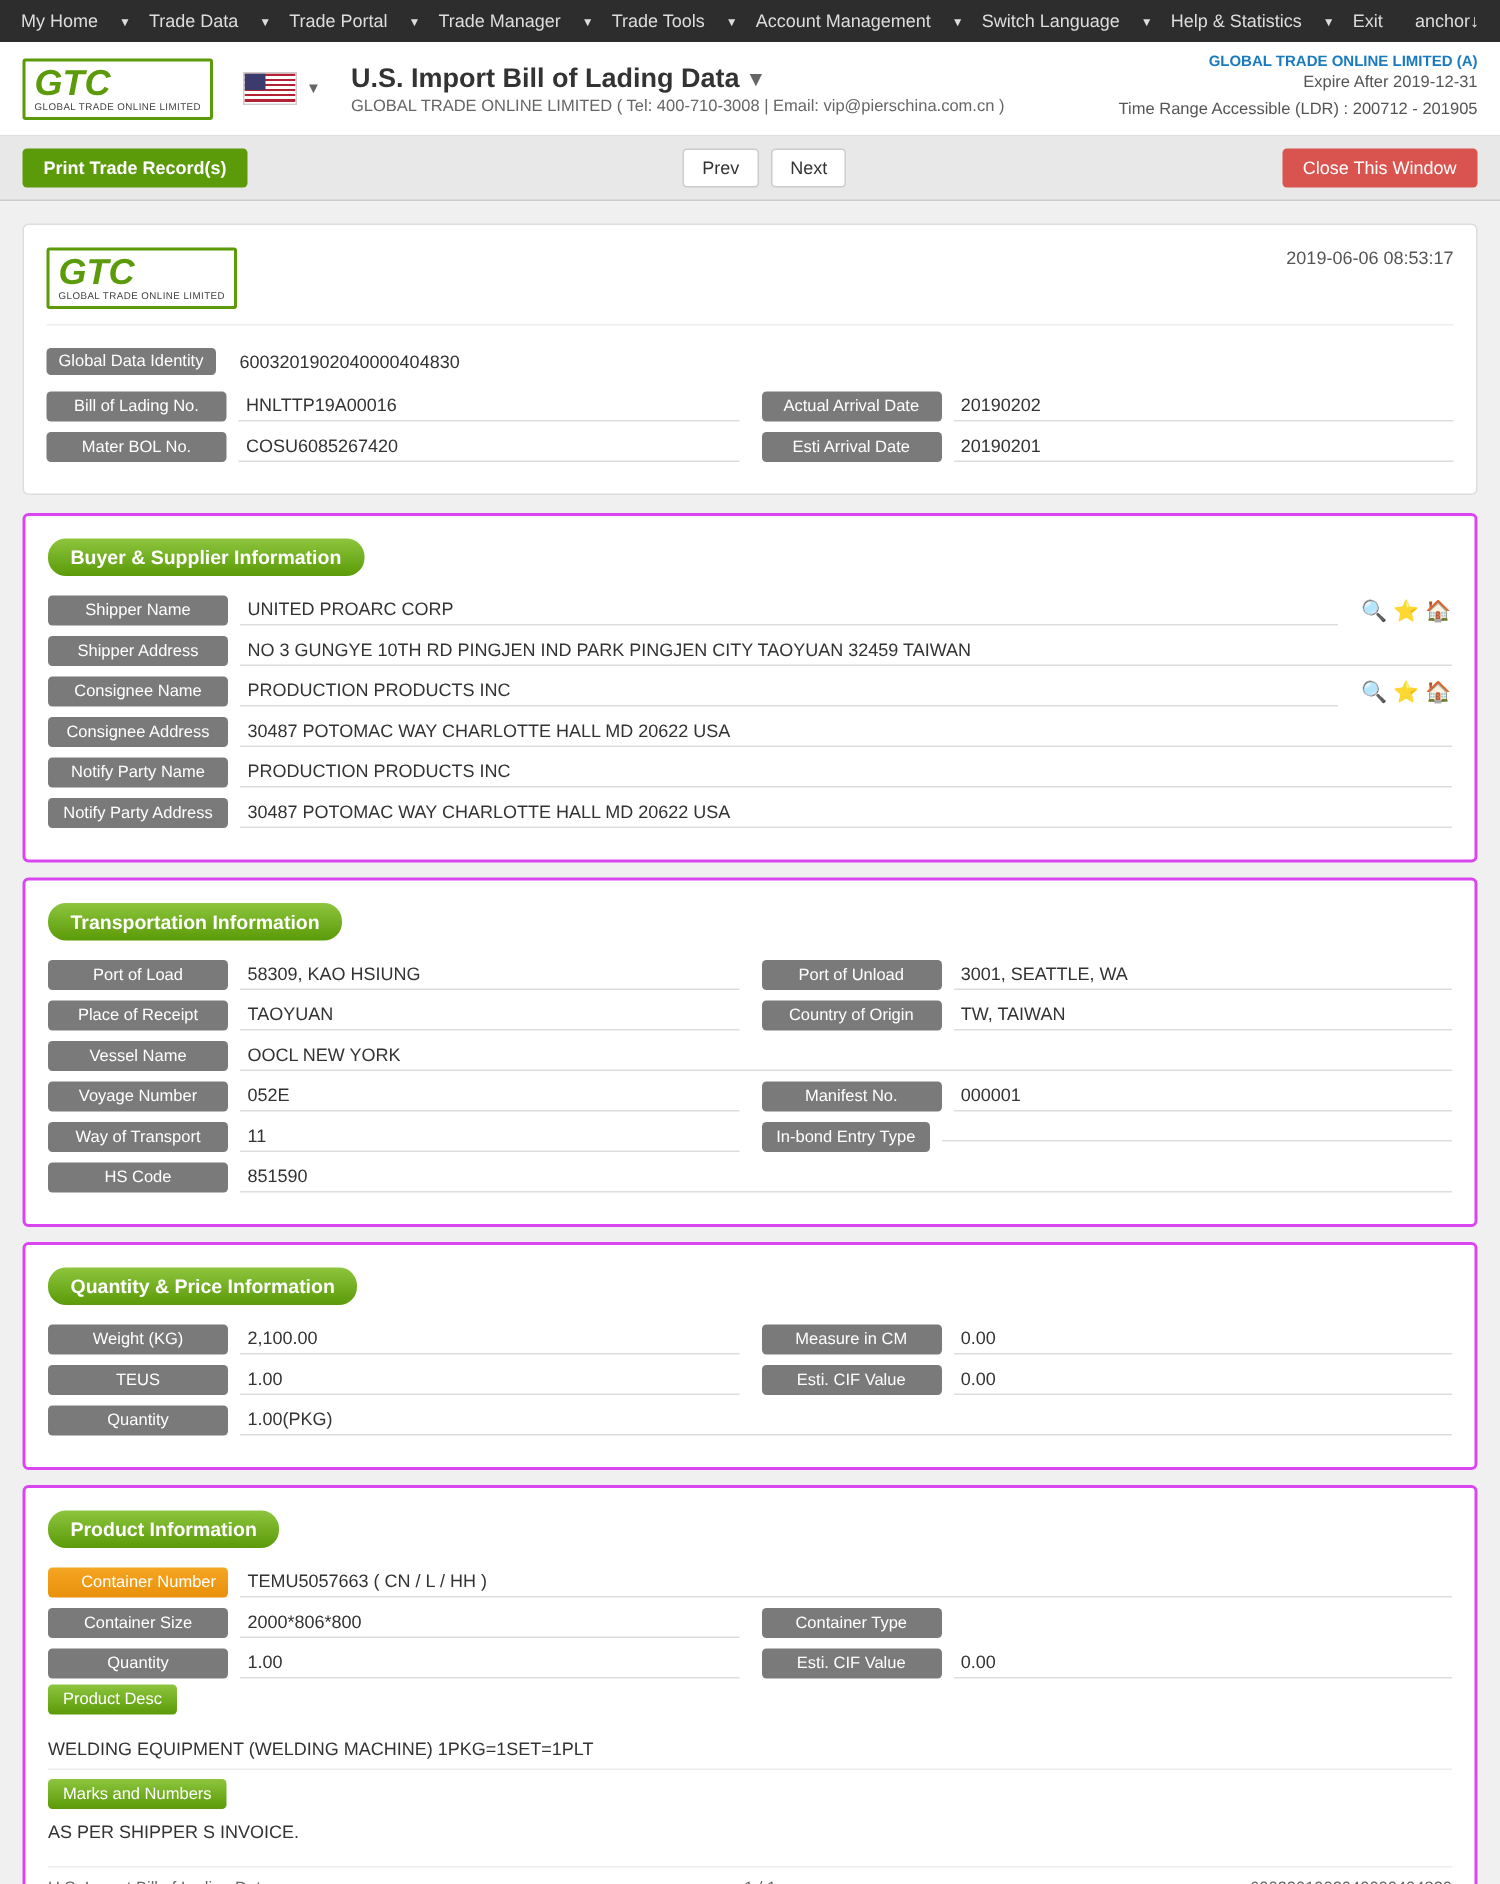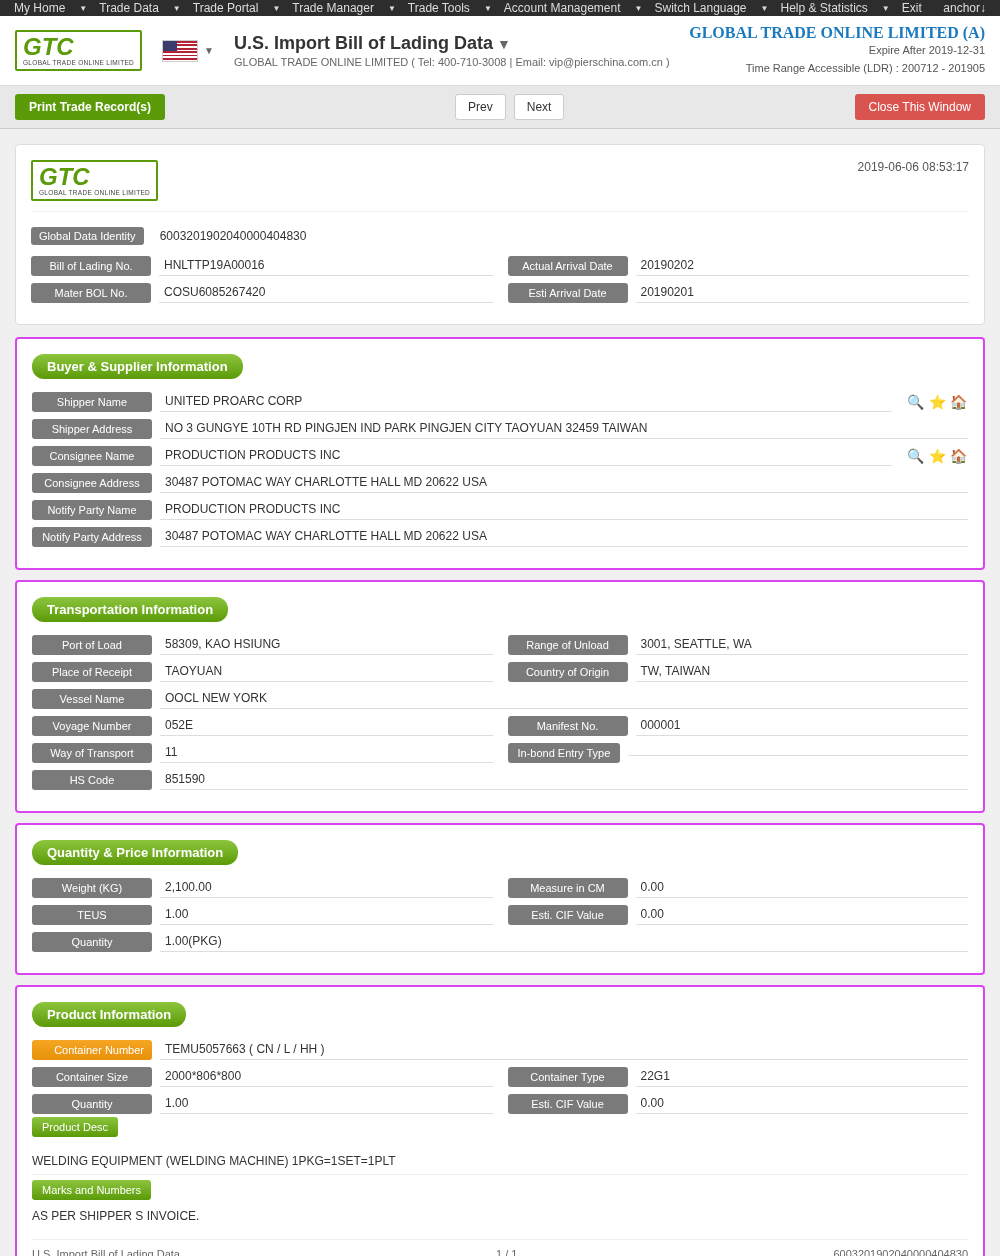--- a/index.html
+++ b/index.html
@@ -5,42 +5,42 @@
     * { margin: 0; padding: 0; box-sizing: border-box; }
     body { font-family: Arial, sans-serif; font-size: 12px; background: #f0f0f0; color: #333; min-width: 1000px; }
 
     
     .top-nav {
       background: #2d2d2d;
       color: #fff;
       display: flex;
       align-items: center;
       padding: 0 8px;
-      height: 16px;
+      height: 28px;
       font-size: 12px;
     }
     .top-nav a, .top-nav span { color: #ddd; text-decoration: none; padding: 0 6px; cursor: pointer; display: flex; align-items: center; gap: 2px; }
     .nav-spacer { flex: 1; }
     .top-nav .anchor { color: #ddd; }
     .nav-arrow { font-size: 8px; margin-left: 2px; }
 
     
     .header {
       background: #fff;
       display: flex;
       align-items: center;
       padding: 8px 15px;
       border-bottom: 1px solid #ddd;
     }
     .logo-area { display: flex; align-items: center; gap: 10px; margin-right: 20px; }
     .header-title { flex: 1; }
     .header-title h2 { font-size: 18px; color: #333; display: flex; align-items: center; gap: 4px; }
     .header-title p { font-size: 11px; color: #666; margin-top: 2px; }
     .header-right { text-align: right; font-size: 11px; }
-    .header-right .company-name { color: #1a7abf; font-weight: bold; font-size: 16px; font-family: Liberation Serif, serif; }
+    .header-right .company-name { color: #1a7abf; font-weight: bold; font-size: 10px; }
     .header-right p { color: #555; line-height: 1.6; }
 
     
     .toolbar {
       background: #e8e8e8;
       padding: 8px 15px;
       display: flex;
       align-items: center;
       gap: 8px;
       border-bottom: 1px solid #ccc;
@@ -398,21 +398,21 @@
   <div class="section-card">
     <div class="section-header">Transportation Information</div>
 
     
     <div class="field-row-2col">
       <div class="field-half">
         <span class="field-label">Port of Load</span>
         <span class="field-value">58309, KAO HSIUNG</span>
       </div>
       <div class="field-half">
-        <span class="field-label">Range of Unload</span>
+        <span class="field-label">Port of Unload</span>
         <span class="field-value">3001, SEATTLE, WA</span>
       </div>
     </div>
 
     
     <div class="field-row-2col">
       <div class="field-half">
         <span class="field-label">Place of Receipt</span>
         <span class="field-value">TAOYUAN</span>
       </div>
@@ -505,21 +505,20 @@
     </div>
 
     
     <div class="field-row-2col">
       <div class="field-half">
         <span class="field-label">Container Size</span>
         <span class="field-value">2000*806*800</span>
       </div>
       <div class="field-half">
         <span class="field-label">Container Type</span>
-        <span class="field-value">22G1</span>
       </div>
     </div>
 
     
     <div class="field-row-2col">
       <div class="field-half">
         <span class="field-label">Quantity</span>
         <span class="field-value">1.00</span>
       </div>
       <div class="field-half">

